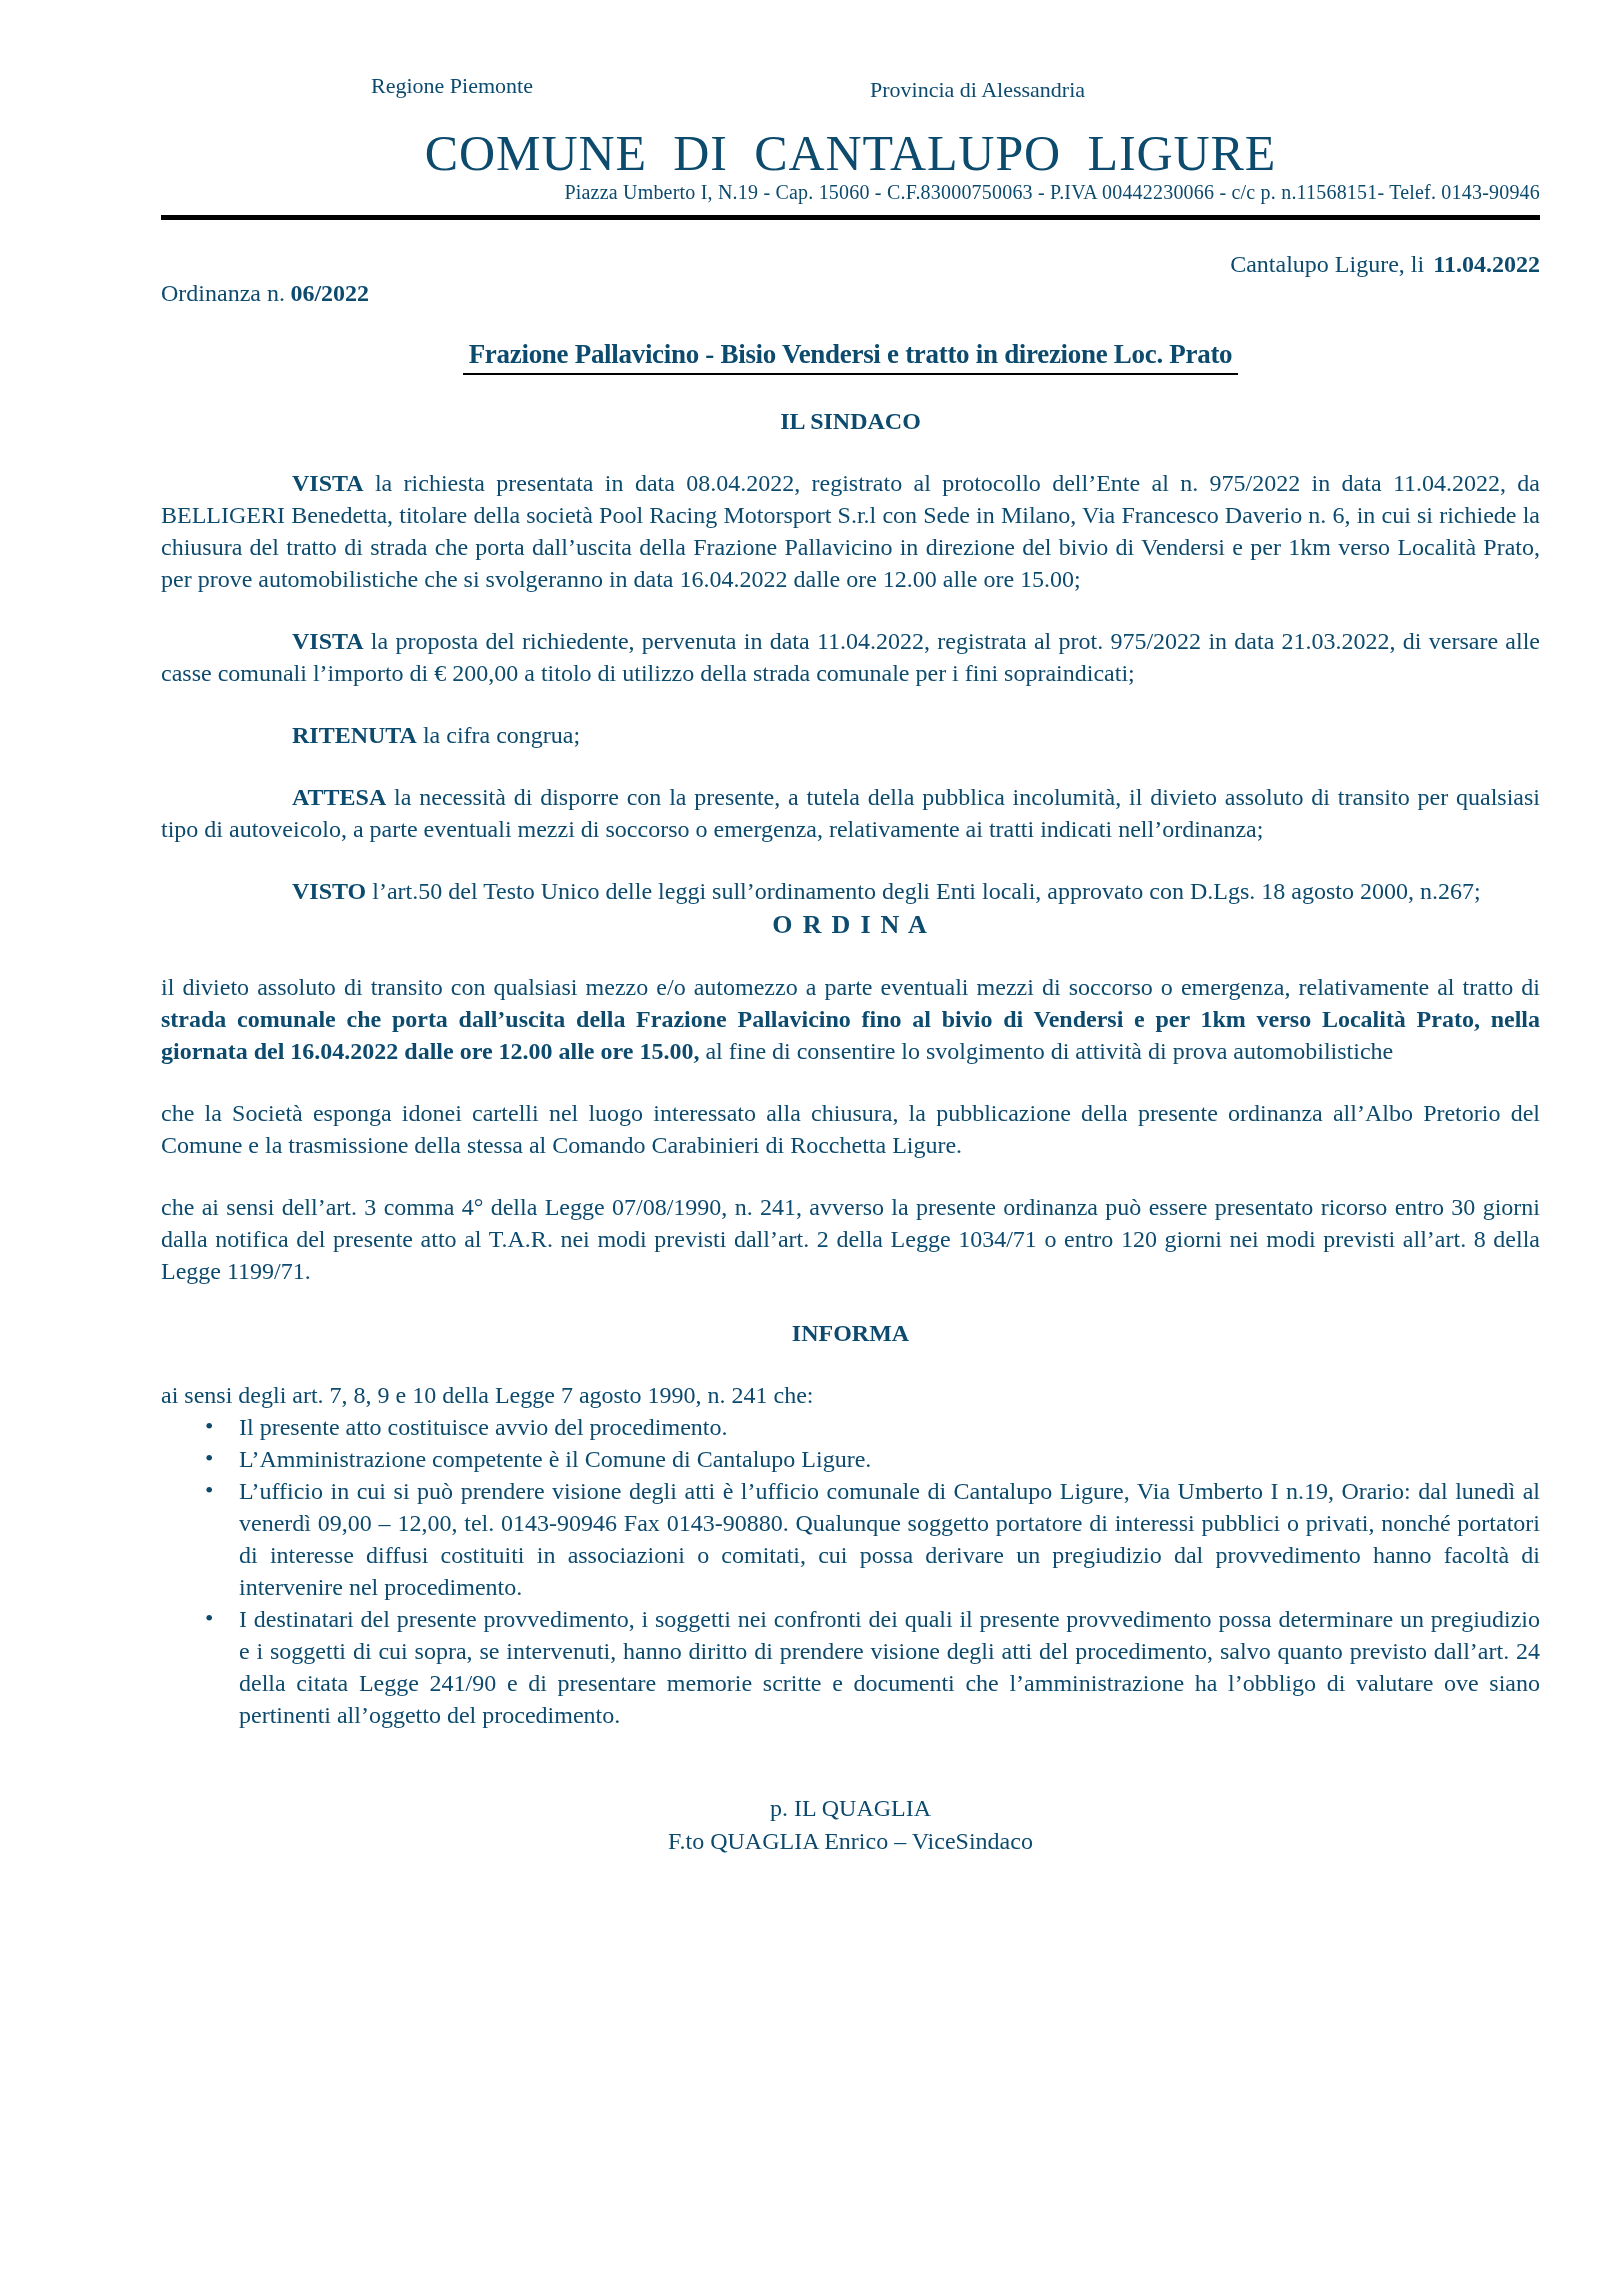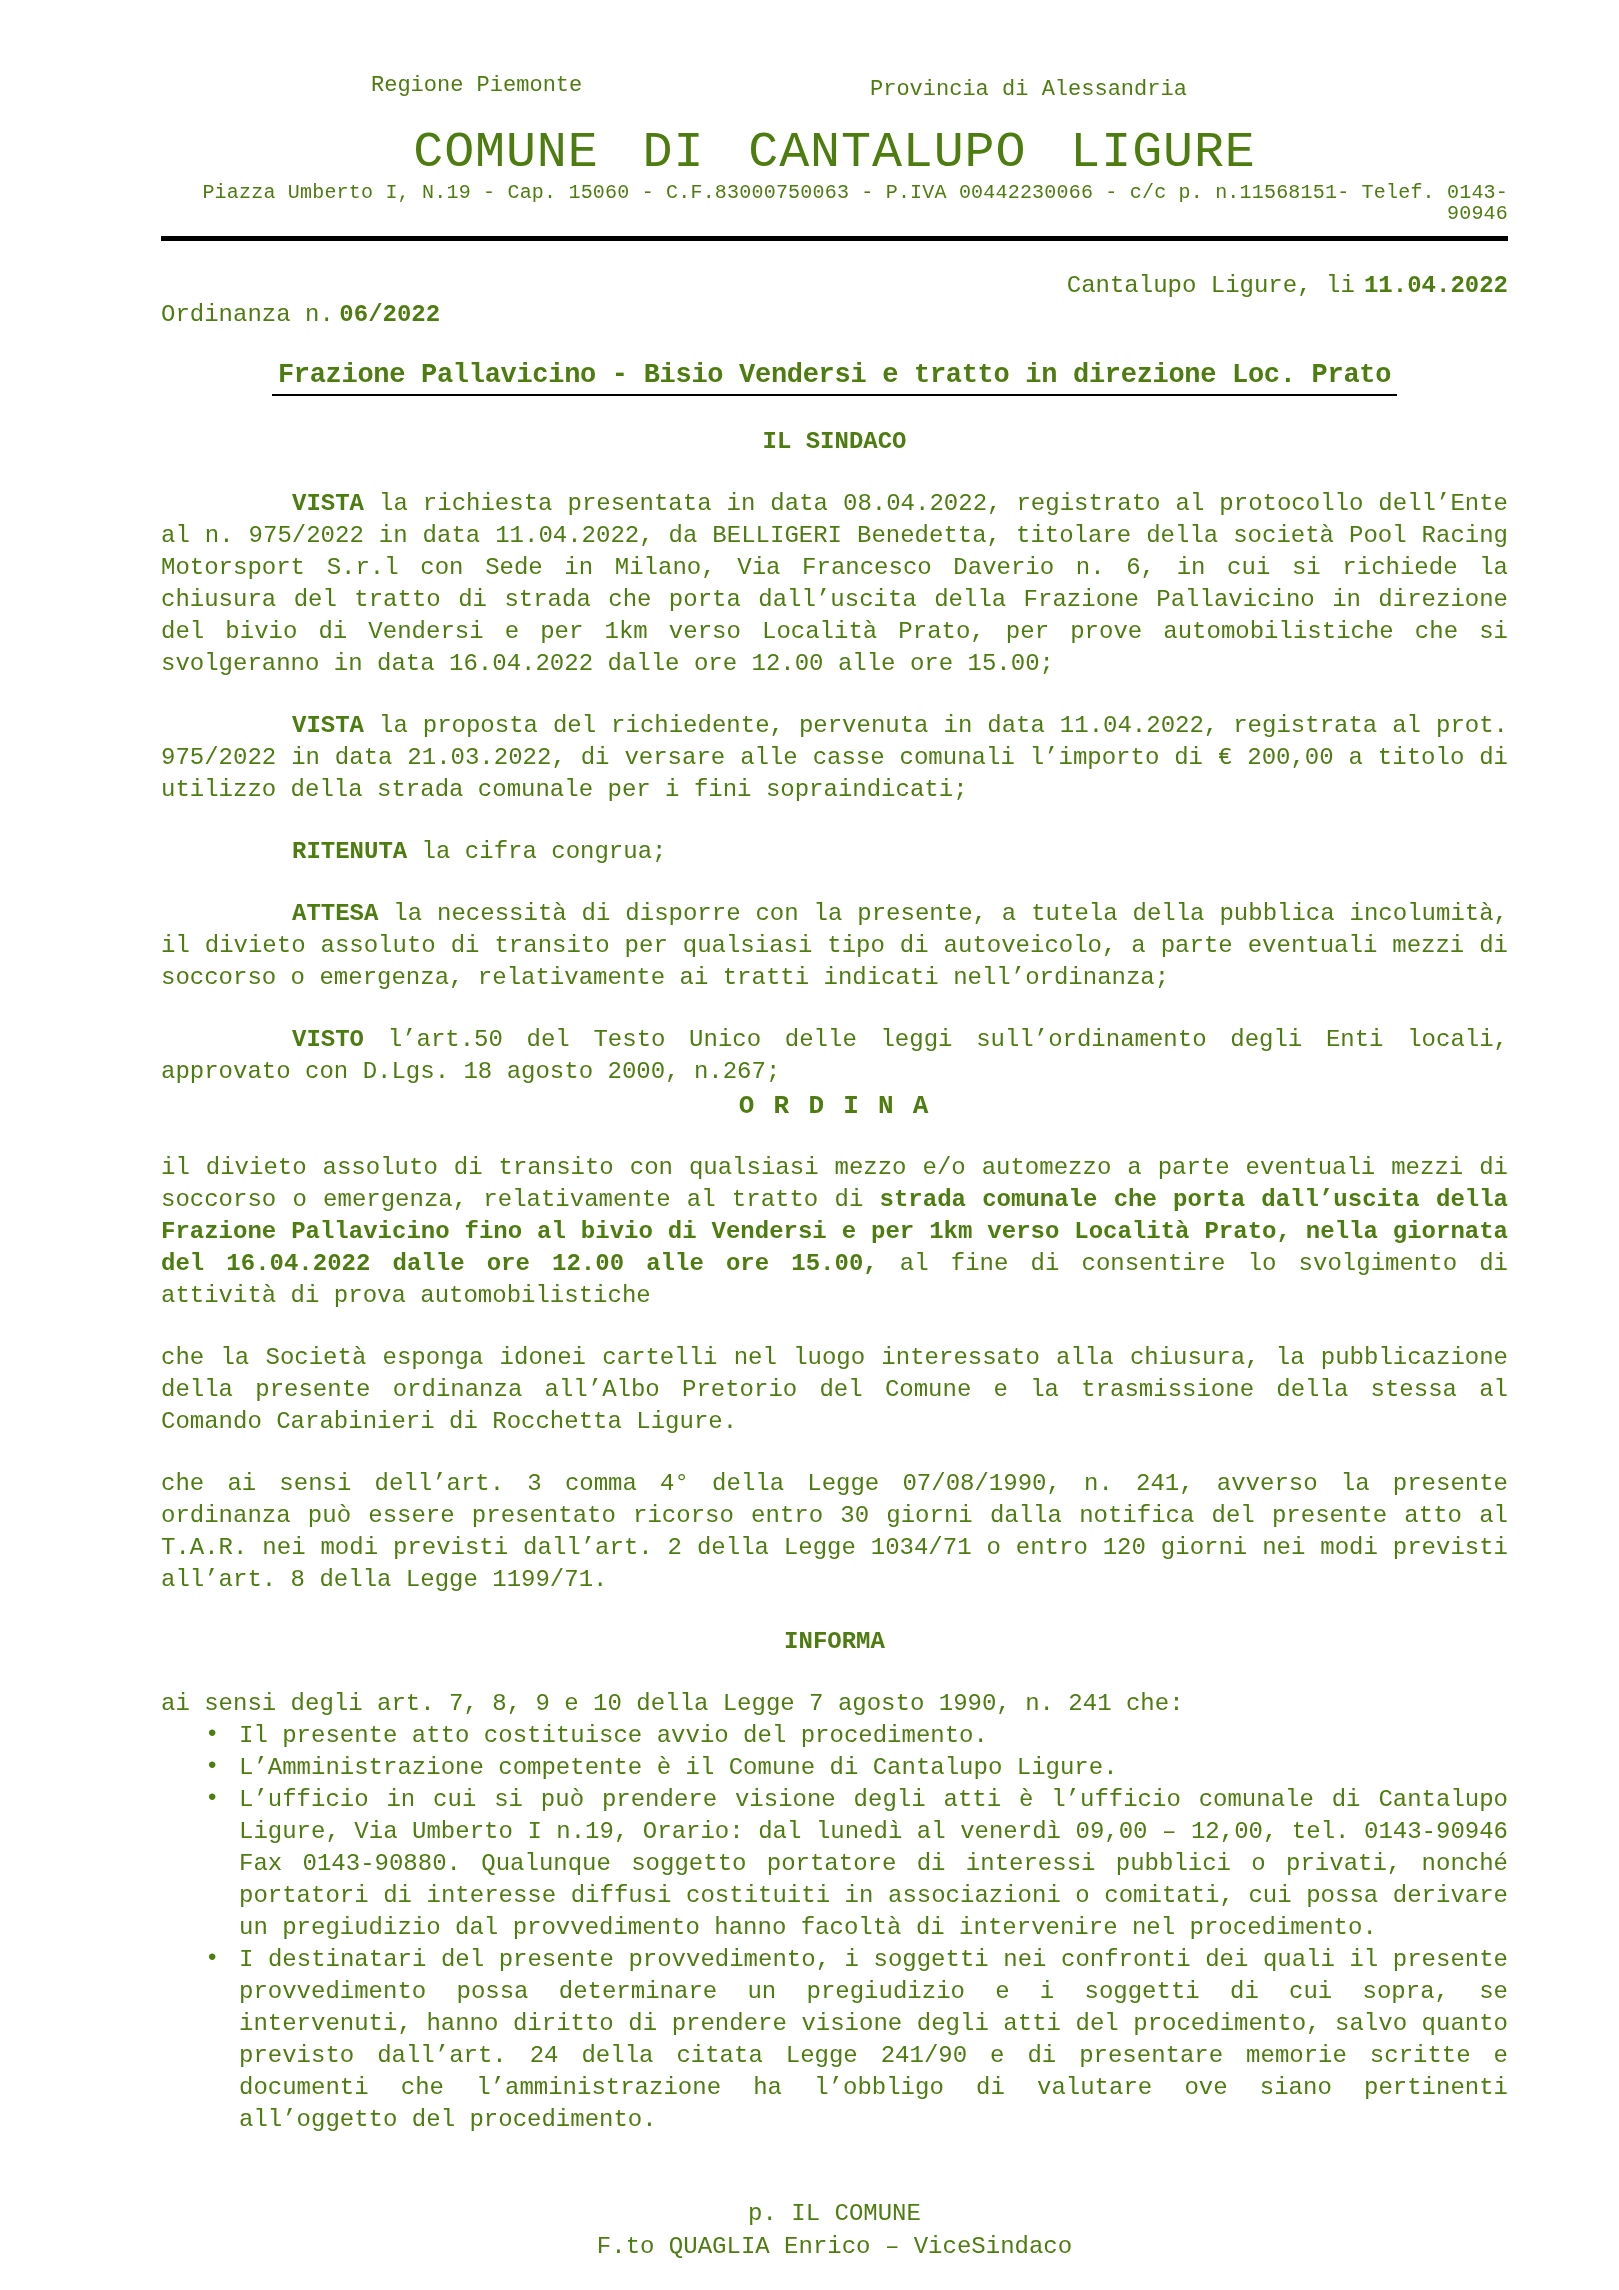--- a/index.html
+++ b/index.html
@@ -1,20 +1,20 @@
 <!DOCTYPE html>
 <html lang="it" style="font-size:14.8px"><head>
 <meta charset="utf-8">
 <style>
   html,body{margin:0;padding:0;background:#ffffff;}
   .page{
     width:1620px;height:2291px;box-sizing:border-box;
-    padding:72px 112px 28px 161px;
-    background:#ffffff;color:#4d7c0f;
-    font-family:Liberation Mono, monospace;
+    padding:72px 80px 28px 161px;
+    background:#ffffff;color:#0c4a6e;
+    font-family:Liberation Serif, serif;
     position:relative;overflow:hidden;
   }
   
   .org-row{position:relative;height:29.5px;font-size:22px;line-height:28px;}
   .org-row .region{position:absolute;left:210px;top:0;}
   .org-row .province{position:absolute;left:709px;top:4px;}
   .muni-name{
     text-align:center;font-size:50px;line-height:54px;font-weight:normal;
     letter-spacing:0.9px;word-spacing:13px;margin:24px 0 0 0;
   }
@@ -95,18 +95,18 @@
   <p class="body">ai sensi degli art. 7, 8, 9 e 10 della Legge 7 agosto 1990, n. 241 che:</p>
 
   <ul class="informa">
     <li><span class="bullet">•</span><span>Il presente atto costituisce avvio del procedimento.</span></li>
     <li><span class="bullet">•</span><span>L’Amministrazione competente è il Comune di Cantalupo Ligure.</span></li>
     <li><span class="bullet">•</span><span>L’ufficio in cui si può prendere visione degli atti è l’ufficio comunale di Cantalupo Ligure, Via Umberto I n.19, Orario: dal lunedì al venerdì 09,00 – 12,00, tel. 0143-90946 Fax 0143-90880. Qualunque soggetto portatore di interessi pubblici o privati, nonché portatori di interesse diffusi costituiti in associazioni o comitati, cui possa derivare un pregiudizio dal provvedimento hanno facoltà di intervenire nel procedimento.</span></li>
     <li><span class="bullet">•</span><span>I destinatari del presente provvedimento, i soggetti nei confronti dei quali il presente provvedimento possa determinare un pregiudizio e i soggetti di cui sopra, se intervenuti, hanno diritto di prendere visione degli atti del procedimento, salvo quanto previsto dall’art. 24 della citata Legge 241/90 e di presentare memorie scritte e documenti che l’amministrazione ha l’obbligo di valutare ove siano pertinenti all’oggetto del procedimento.</span></li>
   </ul>
 
   <div class="signature">
-    <div>p. IL COMUNE</div>
+    <div>p. IL QUAGLIA</div>
     <div>F.to QUAGLIA Enrico – ViceSindaco</div>
   </div>
 
 </div>
 
 
 </body></html>

